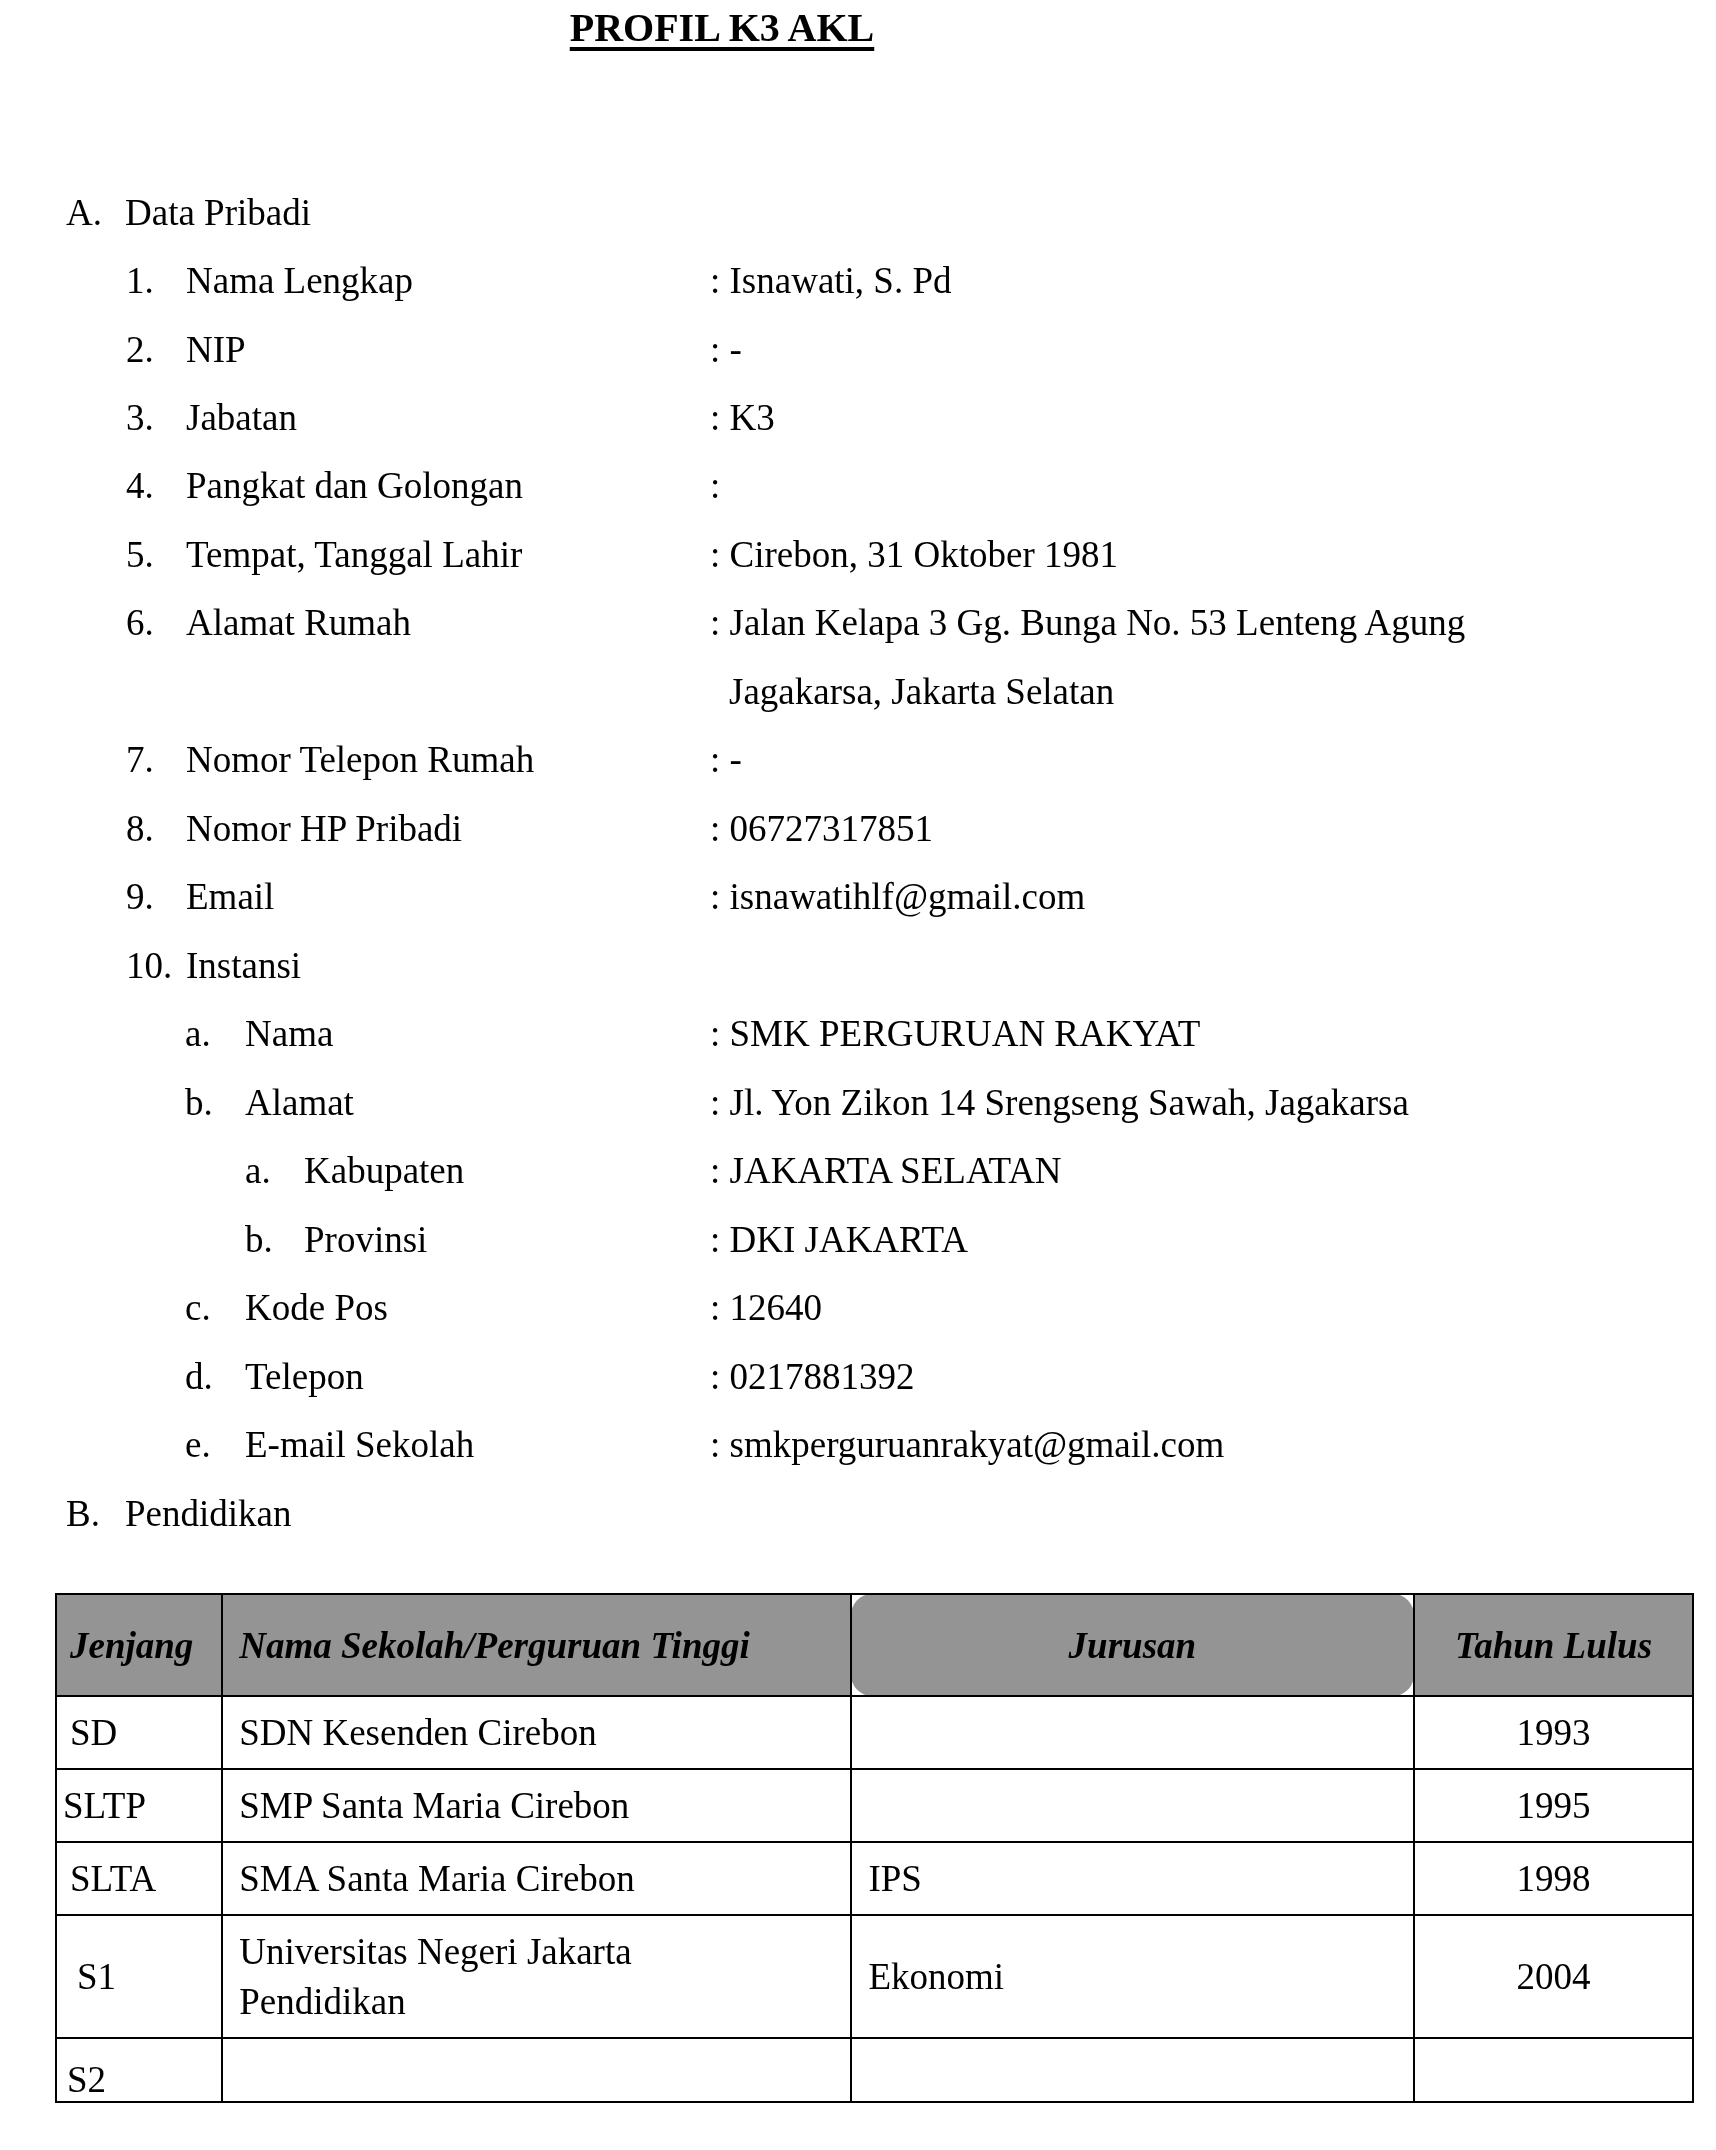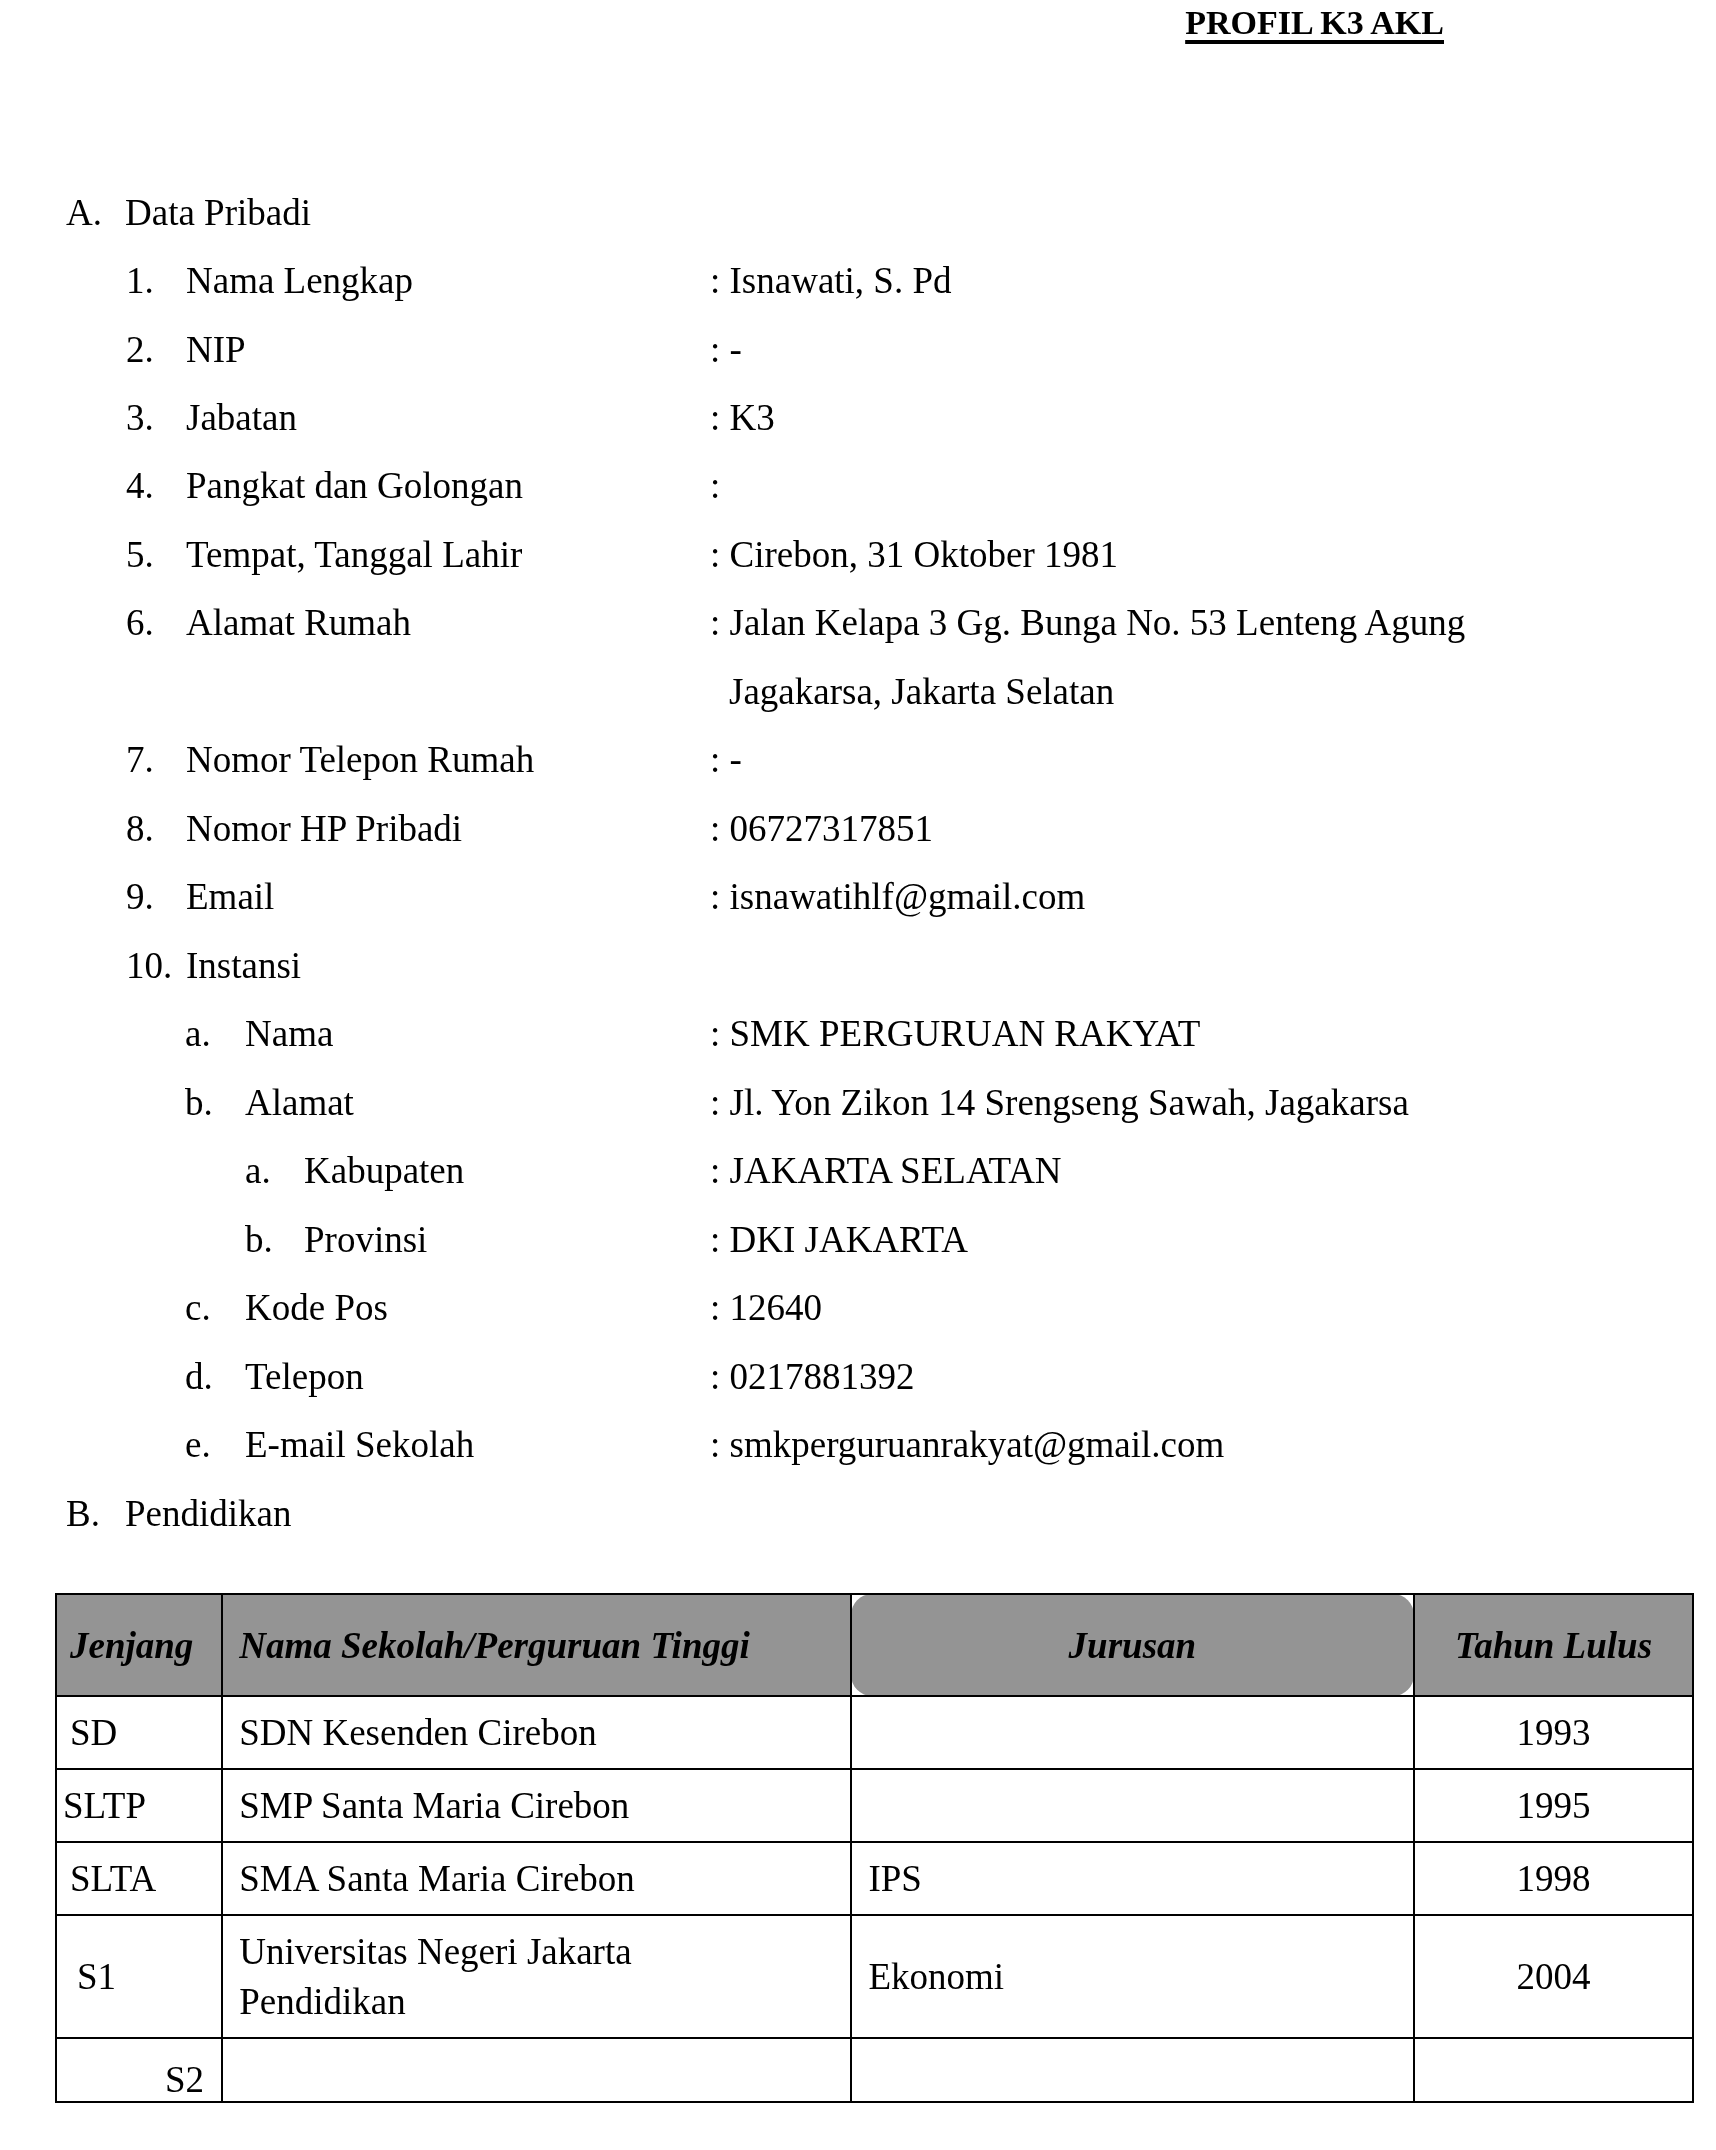--- a/index.html
+++ b/index.html
@@ -1,19 +1,19 @@
 <!DOCTYPE html>
 <html style="font-size:9.5px"><head>
 <meta charset="utf-8">
 <style>
   html, body { margin:0; padding:0; background:#ffffff; }
   body { width:1716px; height:2151px; position:relative; overflow:hidden;
          font-family:"Liberation Serif","DejaVu Serif",serif; color:#000; }
-  .title { position:absolute; top:3.6px; left:0; width:1444px; text-align:right;
-           font-weight:bold; font-size:34px; }
+  .title { position:absolute; top:3.6px; left:0; width:1444px; text-align:center;
+           font-weight:bold; font-size:40px; }
   .title span { text-decoration:underline; text-decoration-thickness:3.6px; text-underline-offset:6px; }
   .line { position:absolute; font-size:37px; line-height:48px; white-space:nowrap; }
   .lbl { position:absolute; }
   .val { position:absolute; left:710px; }
   table { position:absolute; left:55px; top:1593px; width:1639px; border-collapse:collapse;
           font-size:37px; }
   th, td { border:2.4px solid #000; padding:0 16.6px; }
   th { background:#949494; font-weight:bold; height:100px;font-style:italic; }
   td { height:71px;margin-left:36px; }
   td.year { text-align:center; }
@@ -154,20 +154,20 @@
       <tr class="tall">
         <td style="padding-left: 20px;">S1</td>
         <td>
           <div>Universitas Negeri Jakarta</div>
           <div>Pendidikan</div>
         </td>
         <td>Ekonomi</td>
         <td class="year">2004</td>
       </tr>
       <tr>
-        <td style="padding-left: 2px; height: 62px; vertical-align: bottom; text-align: right;">S2</td>
+        <td style="padding-left: 10px; height: 62px; vertical-align: bottom;">S2</td>
         <td style="height: 62px; vertical-align: bottom;"></td>
         <td style="height: 62px; vertical-align: bottom;"></td>
         <td class="year" style="height: 62px; vertical-align: bottom;"></td>
       </tr>
     </tbody>
 </table>
 
 
 </body></html>

